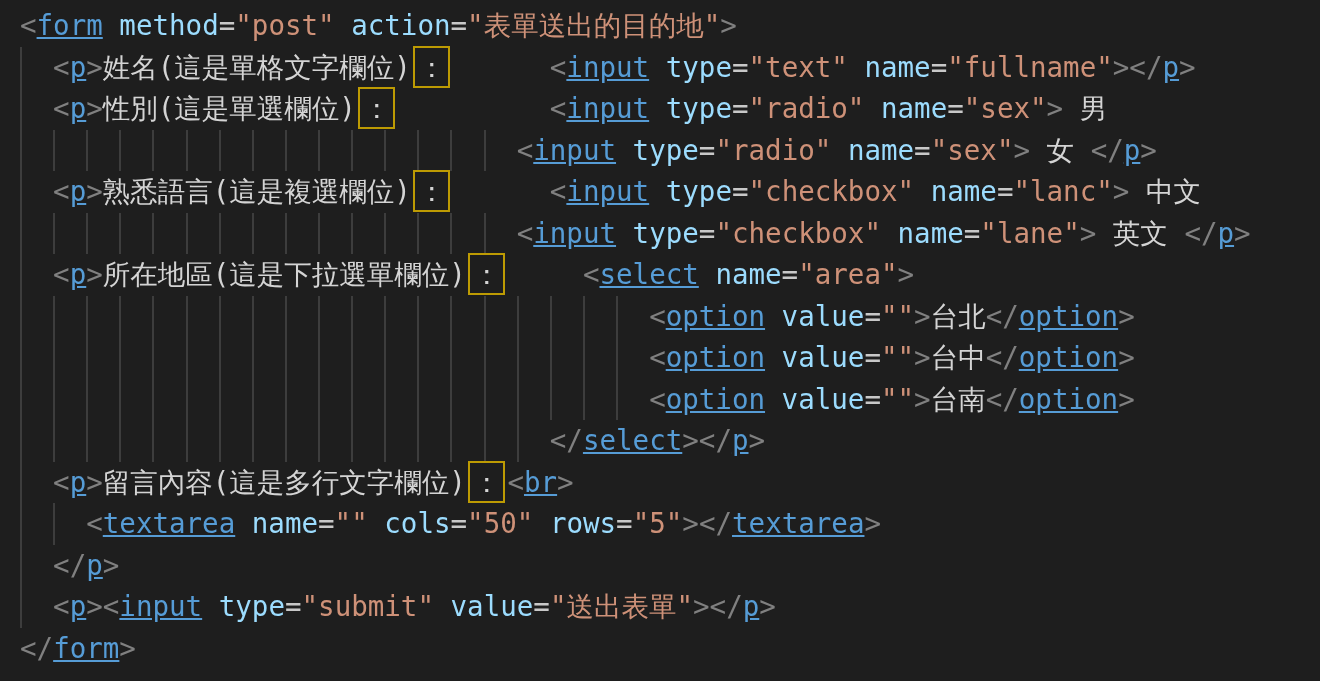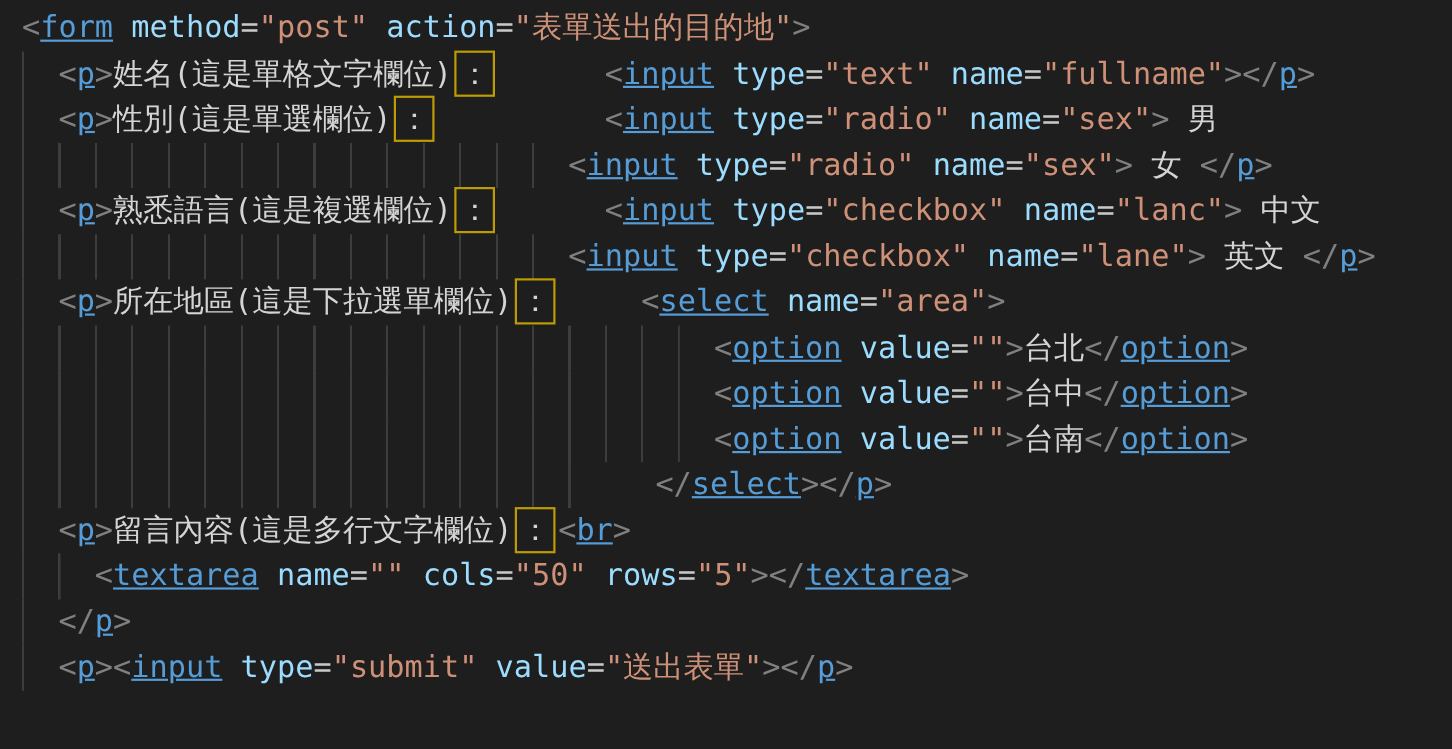--- a/index.html
+++ b/index.html
@@ -39,18 +39,19 @@
     <div class="line" style="top: 5px;"><span class="run" style="left: calc(0ch + 20px);"><span class="tok-pun">&lt;</span><span class="tok-tag">form</span><span class="tok-plain"> </span><span class="tok-attr">method</span><span class="tok-eq">=</span><span class="tok-str">"post"</span><span class="tok-plain"> </span><span class="tok-attr">action</span><span class="tok-eq">=</span><span class="tok-str">"表單送出的目的地"</span><span class="tok-pun">&gt;</span></span></div>
     <div class="line" style="top: 46.5px;"><div class="guides" style="width: calc(0ch + 2px);"></div><span class="run" style="left: calc(2ch + 20px);"><span class="tok-pun">&lt;</span><span class="tok-tag">p</span><span class="tok-pun">&gt;</span><span class="tok-plain">姓名(這是單格文字欄位)</span><span class="tok-box">：</span></span><span class="run" style="left: calc(32ch + 20px);"><span class="tok-pun">&lt;</span><span class="tok-tag">input</span><span class="tok-plain"> </span><span class="tok-attr">type</span><span class="tok-eq">=</span><span class="tok-str">"text"</span><span class="tok-plain"> </span><span class="tok-attr">name</span><span class="tok-eq">=</span><span class="tok-str">"fullname"</span><span class="tok-pun">&gt;&lt;/</span><span class="tok-tag">p</span><span class="tok-pun">&gt;</span></span></div>
     <div class="line" style="top: 88px;"><div class="guides" style="width: calc(0ch + 2px);"></div><span class="run" style="left: calc(2ch + 20px);"><span class="tok-pun">&lt;</span><span class="tok-tag">p</span><span class="tok-pun">&gt;</span><span class="tok-plain">性別(這是單選欄位)</span><span class="tok-box">：</span></span><span class="run" style="left: calc(32ch + 20px);"><span class="tok-pun">&lt;</span><span class="tok-tag">input</span><span class="tok-plain"> </span><span class="tok-attr">type</span><span class="tok-eq">=</span><span class="tok-str">"radio"</span><span class="tok-plain"> </span><span class="tok-attr">name</span><span class="tok-eq">=</span><span class="tok-str">"sex"</span><span class="tok-pun">&gt;</span><span class="tok-plain"> 男</span></span></div>
     <div class="line" style="top: 129.5px;"><div class="guides" style="width: calc(28ch + 2px);"></div><span class="run" style="left: calc(30ch + 20px);"><span class="tok-pun">&lt;</span><span class="tok-tag">input</span><span class="tok-plain"> </span><span class="tok-attr">type</span><span class="tok-eq">=</span><span class="tok-str">"radio"</span><span class="tok-plain"> </span><span class="tok-attr">name</span><span class="tok-eq">=</span><span class="tok-str">"sex"</span><span class="tok-pun">&gt;</span><span class="tok-plain"> 女 </span><span class="tok-pun">&lt;/</span><span class="tok-tag">p</span><span class="tok-pun">&gt;</span></span></div>
     <div class="line" style="top: 171px;"><div class="guides" style="width: calc(0ch + 2px);"></div><span class="run" style="left: calc(2ch + 20px);"><span class="tok-pun">&lt;</span><span class="tok-tag">p</span><span class="tok-pun">&gt;</span><span class="tok-plain">熟悉語言(這是複選欄位)</span><span class="tok-box">：</span></span><span class="run" style="left: calc(32ch + 20px);"><span class="tok-pun">&lt;</span><span class="tok-tag">input</span><span class="tok-plain"> </span><span class="tok-attr">type</span><span class="tok-eq">=</span><span class="tok-str">"checkbox"</span><span class="tok-plain"> </span><span class="tok-attr">name</span><span class="tok-eq">=</span><span class="tok-str">"lanc"</span><span class="tok-pun">&gt;</span><span class="tok-plain"> 中文</span></span></div>
     <div class="line" style="top: 212.5px;"><div class="guides" style="width: calc(28ch + 2px);"></div><span class="run" style="left: calc(30ch + 20px);"><span class="tok-pun">&lt;</span><span class="tok-tag">input</span><span class="tok-plain"> </span><span class="tok-attr">type</span><span class="tok-eq">=</span><span class="tok-str">"checkbox"</span><span class="tok-plain"> </span><span class="tok-attr">name</span><span class="tok-eq">=</span><span class="tok-str">"lane"</span><span class="tok-pun">&gt;</span><span class="tok-plain"> 英文 </span><span class="tok-pun">&lt;/</span><span class="tok-tag">p</span><span class="tok-pun">&gt;</span></span></div>
     <div class="line" style="top: 254px;"><div class="guides" style="width: calc(0ch + 2px);"></div><span class="run" style="left: calc(2ch + 20px);"><span class="tok-pun">&lt;</span><span class="tok-tag">p</span><span class="tok-pun">&gt;</span><span class="tok-plain">所在地區(這是下拉選單欄位)</span><span class="tok-box">：</span></span><span class="run" style="left: calc(34ch + 20px);"><span class="tok-pun">&lt;</span><span class="tok-tag">select</span><span class="tok-plain"> </span><span class="tok-attr">name</span><span class="tok-eq">=</span><span class="tok-str">"area"</span><span class="tok-pun">&gt;</span></span></div>
     <div class="line" style="top: 295.5px;"><div class="guides" style="width: calc(36ch + 2px);"></div><span class="run" style="left: calc(38ch + 20px);"><span class="tok-pun">&lt;</span><span class="tok-tag">option</span><span class="tok-plain"> </span><span class="tok-attr">value</span><span class="tok-eq">=</span><span class="tok-str">""</span><span class="tok-pun">&gt;</span><span class="tok-plain">台北</span><span class="tok-pun">&lt;/</span><span class="tok-tag">option</span><span class="tok-pun">&gt;</span></span></div>
     <div class="line" style="top: 337px;"><div class="guides" style="width: calc(36ch + 2px);"></div><span class="run" style="left: calc(38ch + 20px);"><span class="tok-pun">&lt;</span><span class="tok-tag">option</span><span class="tok-plain"> </span><span class="tok-attr">value</span><span class="tok-eq">=</span><span class="tok-str">""</span><span class="tok-pun">&gt;</span><span class="tok-plain">台中</span><span class="tok-pun">&lt;/</span><span class="tok-tag">option</span><span class="tok-pun">&gt;</span></span></div>
     <div class="line" style="top: 378.5px;"><div class="guides" style="width: calc(36ch + 2px);"></div><span class="run" style="left: calc(38ch + 20px);"><span class="tok-pun">&lt;</span><span class="tok-tag">option</span><span class="tok-plain"> </span><span class="tok-attr">value</span><span class="tok-eq">=</span><span class="tok-str">""</span><span class="tok-pun">&gt;</span><span class="tok-plain">台南</span><span class="tok-pun">&lt;/</span><span class="tok-tag">option</span><span class="tok-pun">&gt;</span></span></div>
-    <div class="line" style="top: 420px;"><div class="guides" style="width: calc(30ch + 2px);"></div><span class="run" style="left: calc(32ch + 20px); margin-left: 46px;"><span class="tok-pun">&lt;/</span><span class="tok-tag">select</span><span class="tok-pun">&gt;&lt;/</span><span class="tok-tag">p</span><span class="tok-pun">&gt;</span></span></div>
+    <div class="line" style="top: 420px;"><div class="guides" style="width: calc(30ch + 2px);"></div><span class="run" style="left: calc(32ch + 20px);"><span class="tok-pun">&lt;/</span><span class="tok-tag">select</span><span class="tok-pun">&gt;&lt;/</span><span class="tok-tag">p</span><span class="tok-pun">&gt;</span></span></div>
     <div class="line" style="top: 461.5px;"><div class="guides" style="width: calc(0ch + 2px);"></div><span class="run" style="left: calc(2ch + 20px);"><span class="tok-pun">&lt;</span><span class="tok-tag">p</span><span class="tok-pun">&gt;</span><span class="tok-plain">留言內容(這是多行文字欄位)</span><span class="tok-box">：</span><span class="tok-pun">&lt;</span><span class="tok-tag">br</span><span class="tok-pun">&gt;</span></span></div>
     <div class="line" style="top: 503px;"><div class="guides" style="width: calc(2ch + 2px);"></div><span class="run" style="left: calc(4ch + 20px);"><span class="tok-pun">&lt;</span><span class="tok-tag">textarea</span><span class="tok-plain"> </span><span class="tok-attr">name</span><span class="tok-eq">=</span><span class="tok-str">""</span><span class="tok-plain"> </span><span class="tok-attr">cols</span><span class="tok-eq">=</span><span class="tok-str">"50"</span><span class="tok-plain"> </span><span class="tok-attr">rows</span><span class="tok-eq">=</span><span class="tok-str">"5"</span><span class="tok-pun">&gt;&lt;/</span><span class="tok-tag">textarea</span><span class="tok-pun">&gt;</span></span></div>
     <div class="line" style="top: 544.5px;"><div class="guides" style="width: calc(0ch + 2px);"></div><span class="run" style="left: calc(2ch + 20px);"><span class="tok-pun">&lt;/</span><span class="tok-tag">p</span><span class="tok-pun">&gt;</span></span></div>
     <div class="line" style="top: 586px;"><div class="guides" style="width: calc(0ch + 2px);"></div><span class="run" style="left: calc(2ch + 20px);"><span class="tok-pun">&lt;</span><span class="tok-tag">p</span><span class="tok-pun">&gt;&lt;</span><span class="tok-tag">input</span><span class="tok-plain"> </span><span class="tok-attr">type</span><span class="tok-eq">=</span><span class="tok-str">"submit"</span><span class="tok-plain"> </span><span class="tok-attr">value</span><span class="tok-eq">=</span><span class="tok-str">"送出表單"</span><span class="tok-pun">&gt;&lt;/</span><span class="tok-tag">p</span><span class="tok-pun">&gt;</span></span></div>
+    <div class="line" style="top: 627.5px;"><span class="run" style="left: calc(0ch + 20px);"><span class="tok-pun">&lt;/</span><span class="tok-tag">form</span><span class="tok-pun">&gt;</span></span></div>
   </div>
 
 </body></html>

